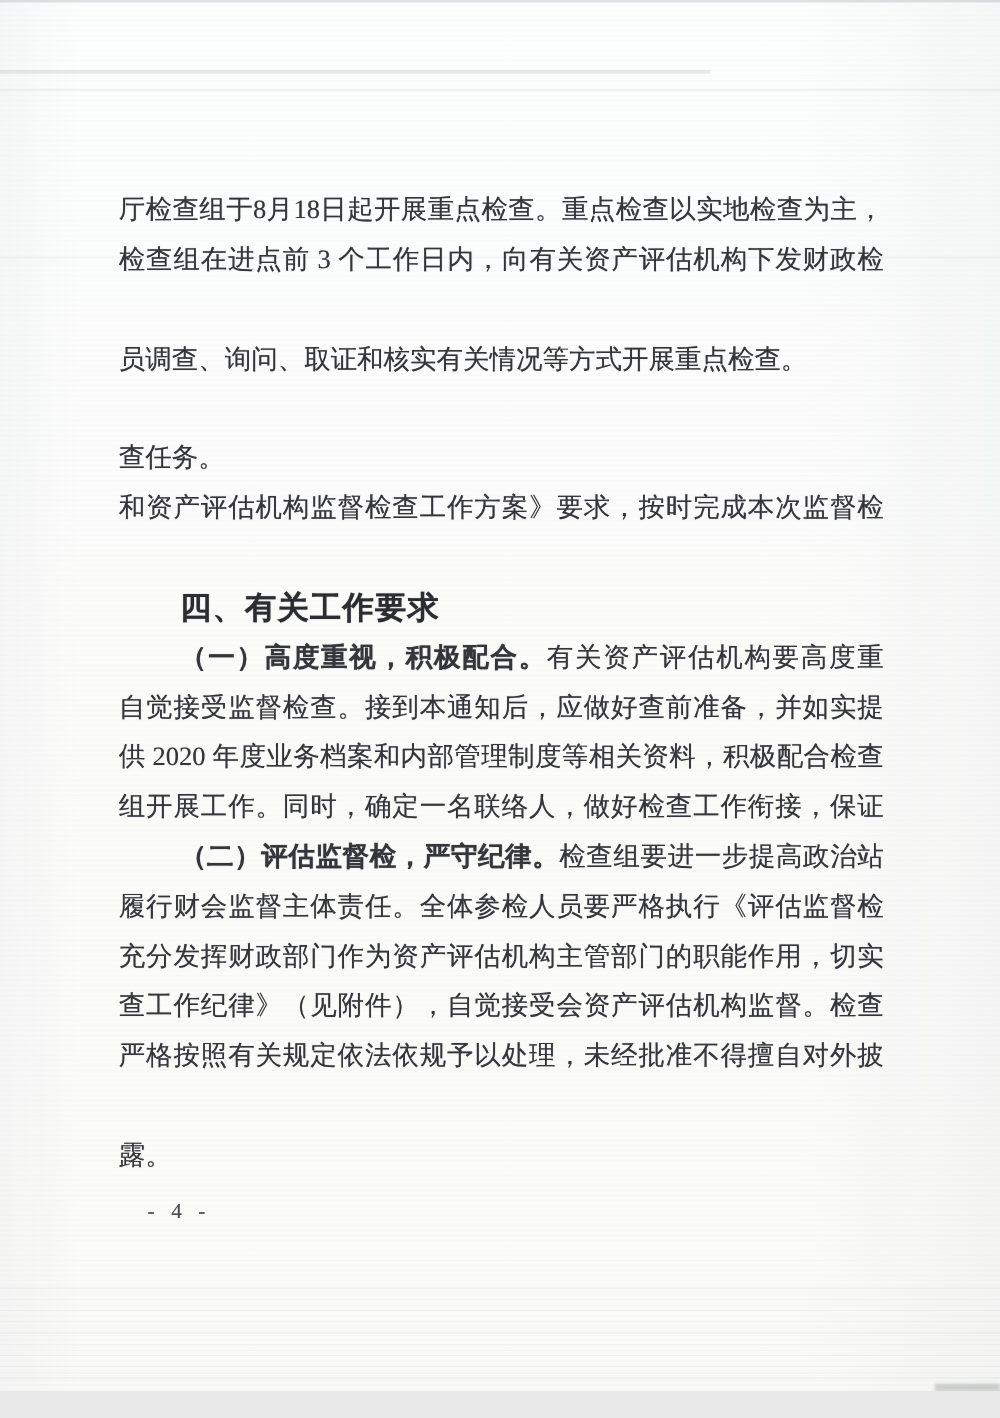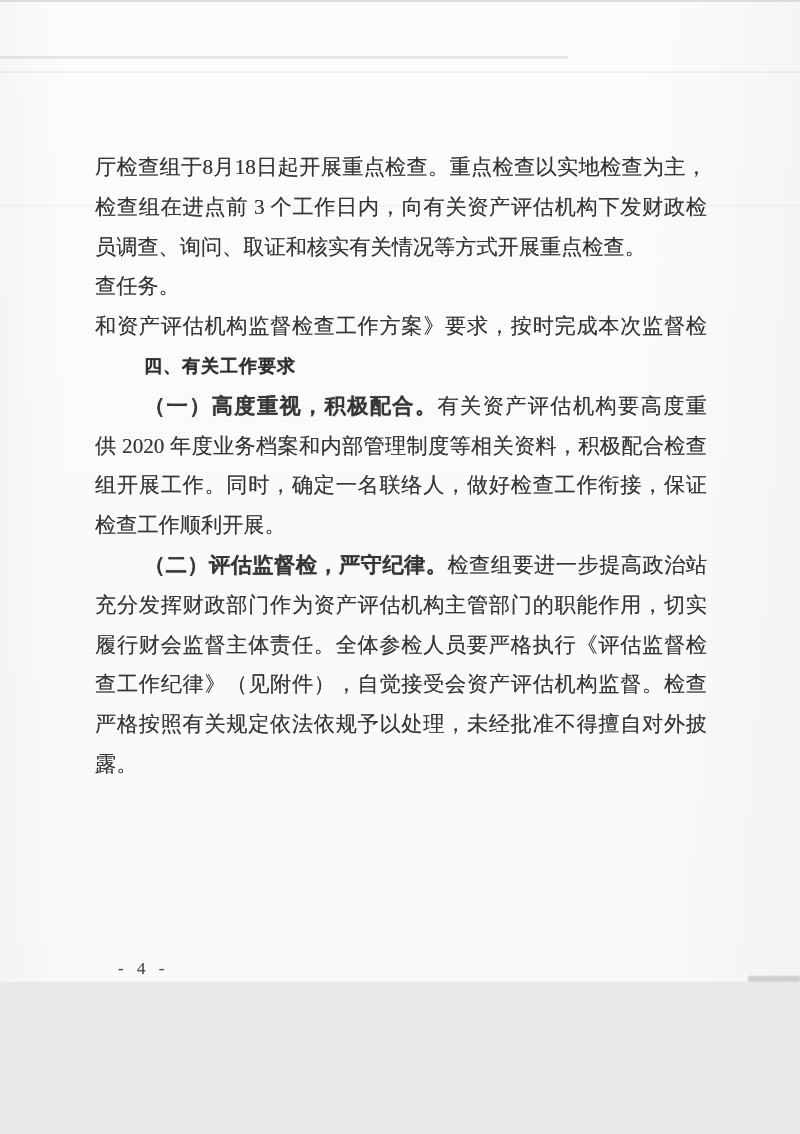--- a/index.html
+++ b/index.html
@@ -3,21 +3,21 @@
 <meta charset="utf-8">
 <style>
   html, body {
     margin: 0;
     padding: 0;
     background: #e8e8e8;
   }
   .page {
     position: relative;
     width: 800px;
-    height: 982px;
+    height: 1113px;
     margin: 0 auto;
     background:
       linear-gradient(90deg, rgba(233,235,236,0.35) 0%, rgba(255,255,255,0) 8%, rgba(255,255,255,0) 80%, rgba(232,234,234,0.35) 100%),
       linear-gradient(180deg, #fcfdfd 0%, #fbfbfa 55%, #fafaf8 100%);
     overflow: hidden;
     font-family: "Liberation Serif", "DejaVu Serif", serif;
   }
   
   .page::before {
     content: "";
@@ -54,26 +54,26 @@
   }
   .line {
     height: 39.8px;
     line-height: 39.8px;
     overflow: hidden;
     text-align: justify;
     text-justify: inter-character;
     white-space: normal;
   }
   .line.j { text-align-last: justify; }
-  .line.l { text-align-last: left; }
+  .line.l { text-align-last: left; margin-top: 40px; }
   .line.ind { padding-left: 49px; }
   .seg.bold { font-weight: 700; text-shadow: 0 0 0.8px rgba(40,41,45,0.7); }
   .line.head {
     font-family: "Liberation Sans", "DejaVu Sans", sans-serif;
-    font-size: 18px;
+    font-size: 25px;
     letter-spacing: 1px;
     color: #2c2d30;
   }
   .page-number {
     position: absolute;
     left: 118px;
     top: 959px;
     font-size: 17px;
     letter-spacing: 4.5px;
     color: #4b4c50;
@@ -99,28 +99,28 @@
       </div>
       <div>
         <div class="line l"><span class="seg">查任务。</span></div>
         <div class="line j"><span class="seg">和资产评估机构监督检查工作方案》要求，按时完成本次监督检</span></div>
       </div>
       <div>
         <div class="line l ind head"><span class="seg bold">四、有关工作要求</span></div>
       </div>
       <div>
         <div class="line j ind"><span class="seg bold">（一）高度重视，积极配合。</span><span class="seg">有关资产评估机构要高度重视，</span></div>
+        <div class="line j"><span class="seg">自觉接受监督检查。接到本通知后，应做好查前准备，并如实提</span></div>
         <div class="line j"><span class="seg">供 2020 年度业务档案和内部管理制度等相关资料，积极配合检查</span></div>
         <div class="line j"><span class="seg">组开展工作。同时，确定一名联络人，做好检查工作衔接，保证</span></div>
-        <div class="line l"><span class="seg">检查工作顺利开展。</span></div>
       </div>
       <div>
         <div class="line j ind"><span class="seg bold">（二）评估监督检，严守纪律。</span><span class="seg">检查组要进一步提高政治站位，</span></div>
+        <div class="line j"><span class="seg">履行财会监督主体责任。全体参检人员要严格执行《评估监督检</span></div>
         <div class="line j"><span class="seg">充分发挥财政部门作为资产评估机构主管部门的职能作用，切实</span></div>
-        <div class="line j"><span class="seg">履行财会监督主体责任。全体参检人员要严格执行《评估监督检</span></div>
         <div class="line j"><span class="seg">查工作纪律》（见附件），自觉接受会资产评估机构监督。检查组</span></div>
         <div class="line j"><span class="seg">严格按照有关规定依法依规予以处理，未经批准不得擅自对外披</span></div>
         <div class="line l"><span class="seg">露。</span></div>
       </div>
     </div>
 
   <div class="page-number">- 4 -</div>
 </div>
 
 </body></html>

